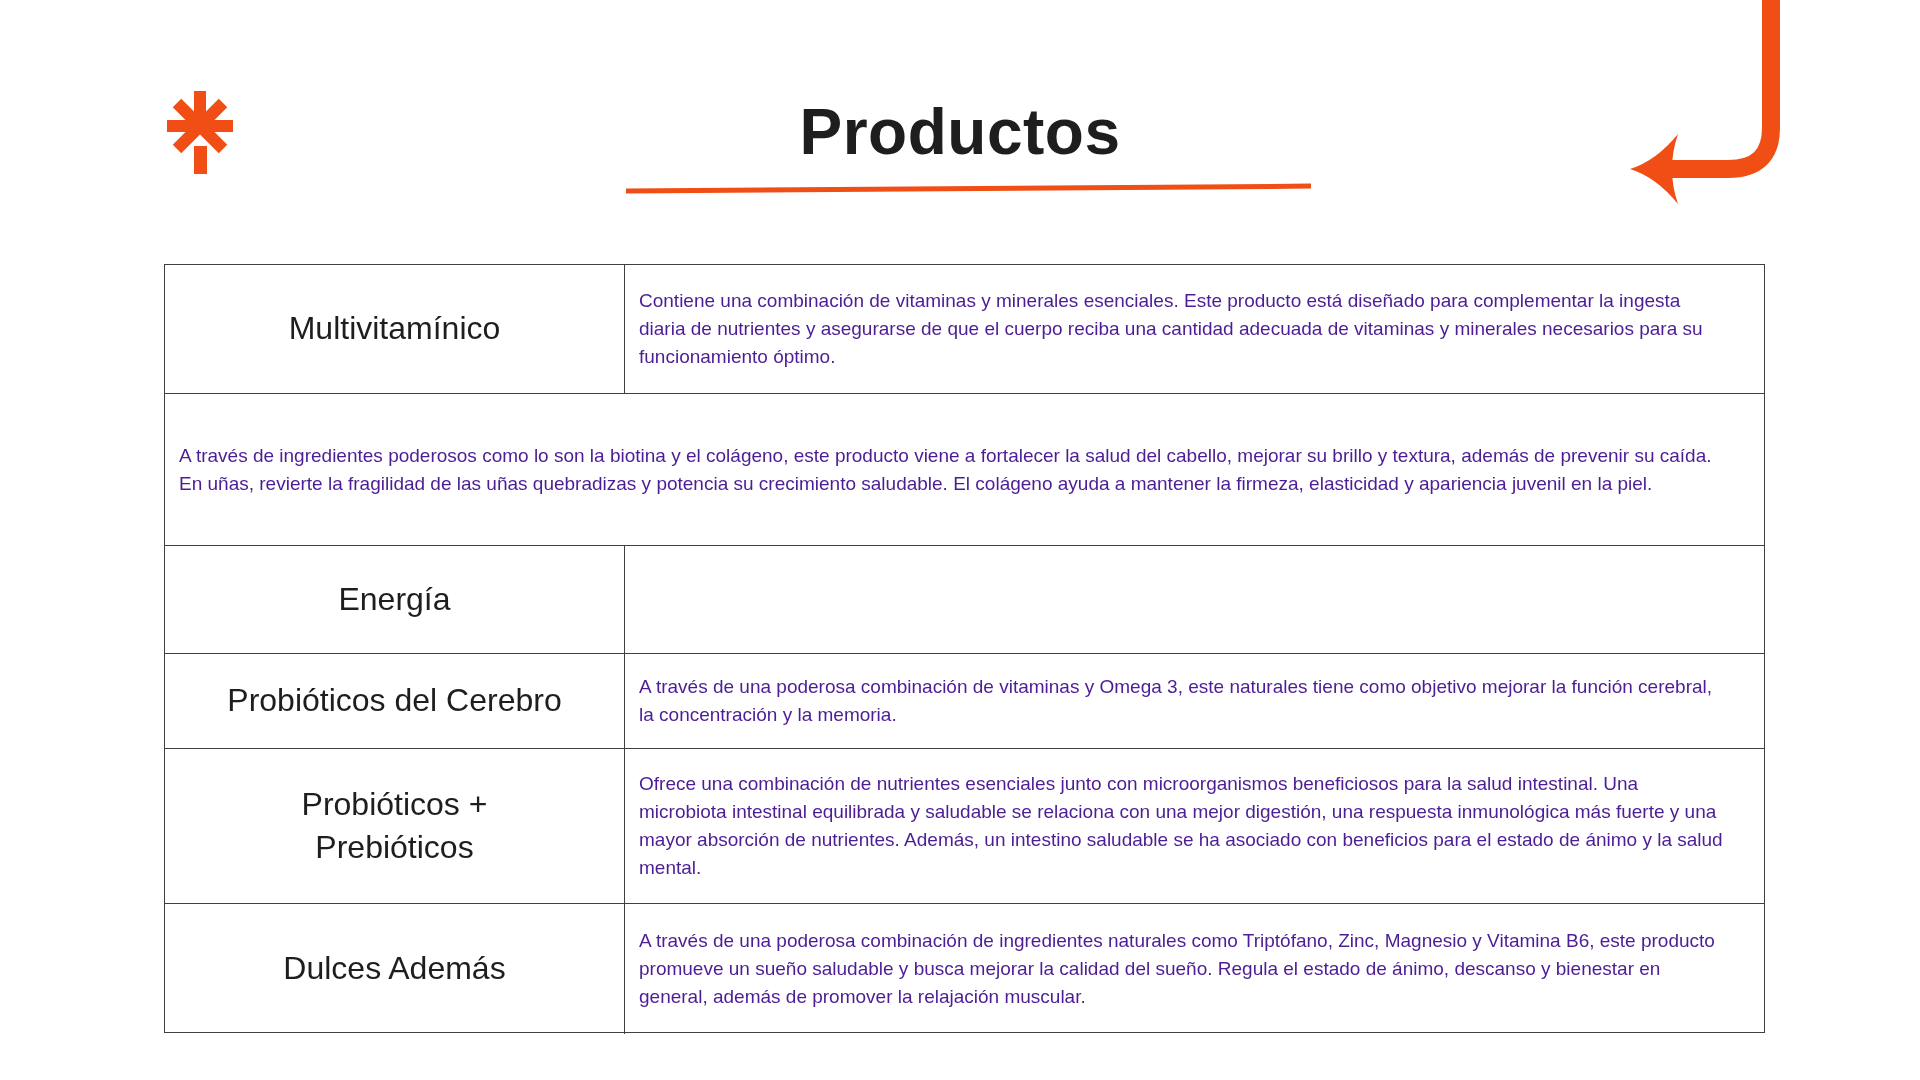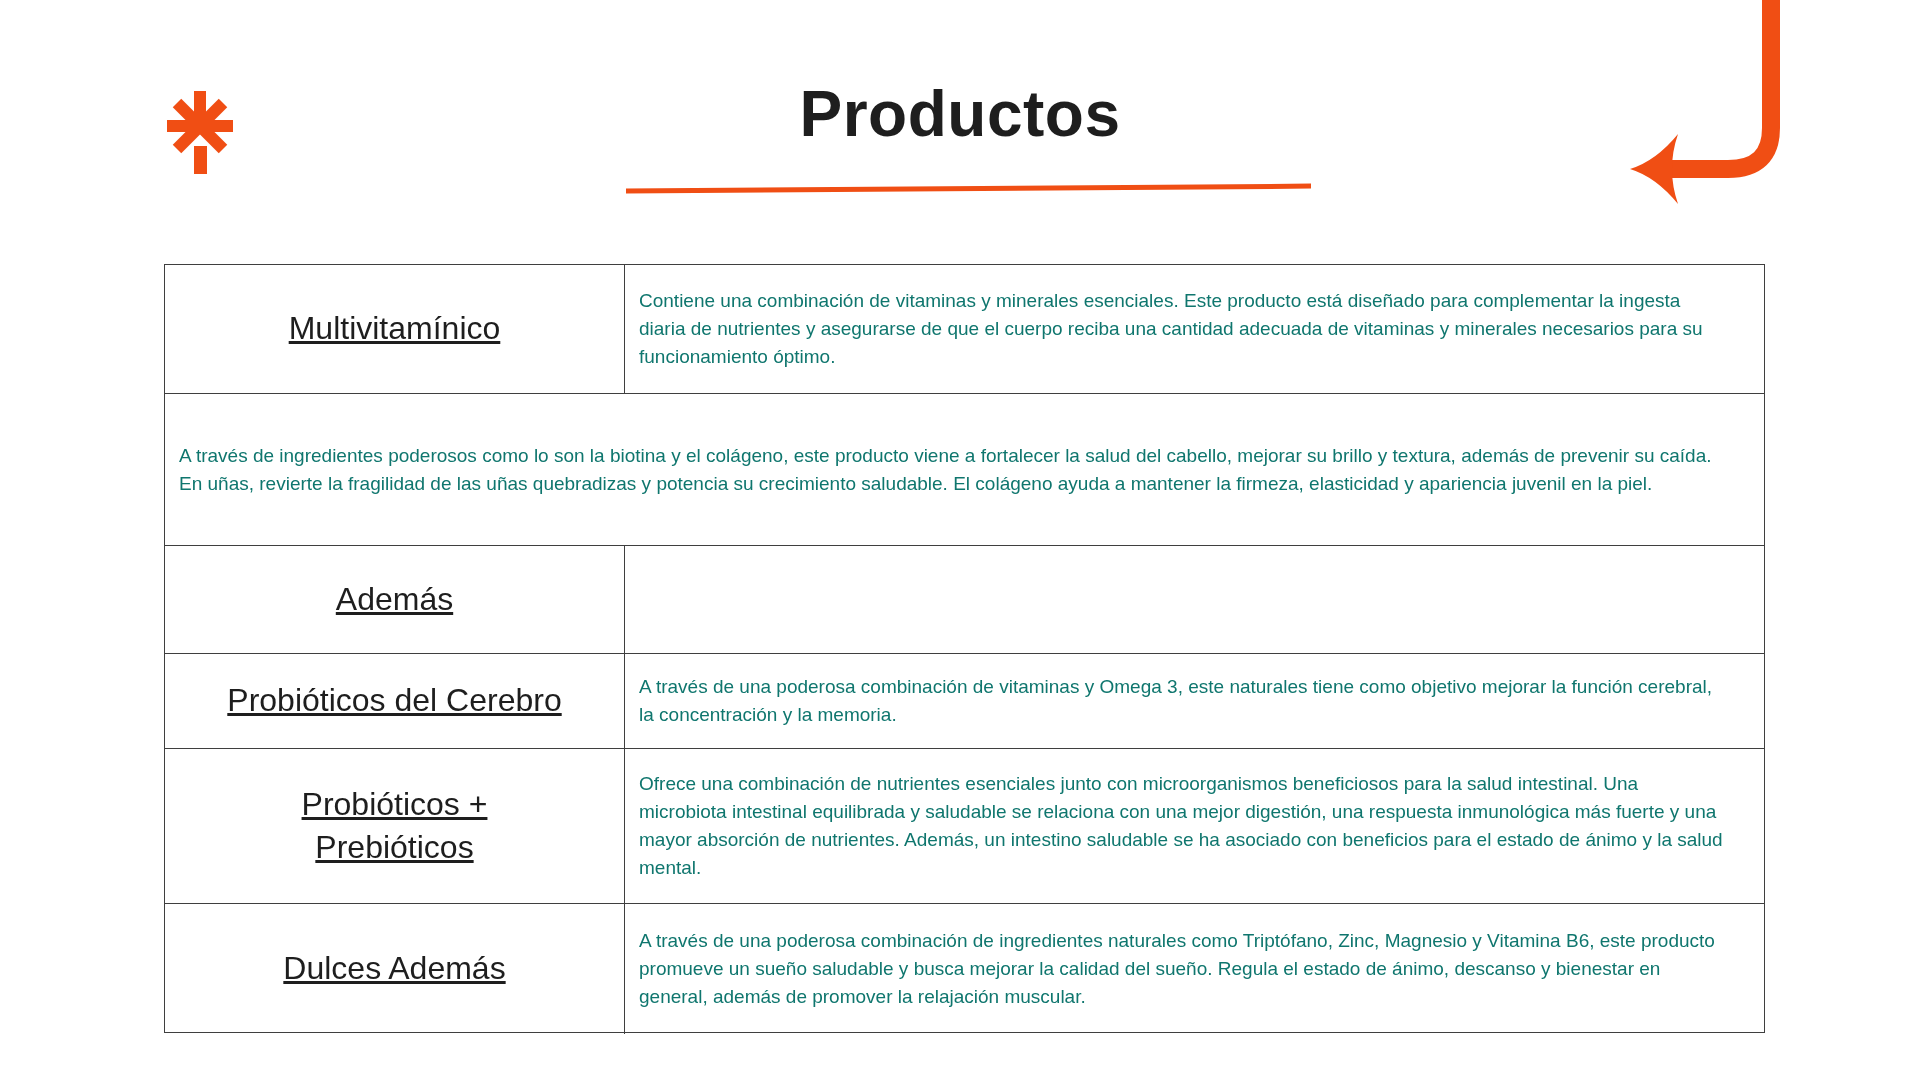--- a/index.html
+++ b/index.html
@@ -9,21 +9,21 @@
     position: relative;
     width: 1920px;
     height: 1080px;
     background: var(--bg, #ffffff);
     overflow: hidden;
   }
 
   
   .title-wrap {
     position: absolute;
-    left: 0; top: 78px;
+    left: 0; top: 96px;
     width: 100%;
     text-align: center;
   }
   .page-title {
     font-size: 64px;
     font-weight: 700;
     color: var(--text, #1e1e1e);
     letter-spacing: 0.5px;
     line-height: 1.15;
   }
@@ -70,30 +70,29 @@
     border-right: 1.5px solid var(--border, #3f3f3f);
     display: flex;
     align-items: center;
     justify-content: center;
     text-align: center;
     font-size: 32px;
     color: var(--text, #1e1e1e);
     line-height: 1.35;
     white-space: pre-line;
     padding: 0 10px;
-    text-decoration: underline;
   }
   .cell-desc {
     flex: 1 1 auto;
     display: flex;
     align-items: center;
     padding: 14px 38px 14px 14px;
     font-size: 19px;
     line-height: 28px;
-    color: #0f766e;
+    color: #4c1d95;
   }
 </style>
 </head>
 <body>
 
 <div class="canvas">
 
   <svg class="deco deco-asterisk" width="80" height="95" viewBox="0 0 80 95" aria-hidden="true">
     <g stroke="#f04e14" stroke-width="12" fill="none">
       <path d="M40 6 L40 45"></path>
@@ -119,21 +118,21 @@
     <div class="t-row">
       <div class="cell-name">Multivitamínico</div>
       <div class="cell-desc">Contiene una combinación de vitaminas y minerales esenciales. Este producto está diseñado para complementar la ingesta diaria de nutrientes y asegurarse de que el cuerpo reciba una cantidad adecuada de vitaminas y minerales necesarios para su funcionamiento óptimo.</div>
     </div>
 
     <div class="t-row">
       <div class="cell-desc">A través de ingredientes poderosos como lo son la biotina y el colágeno, este producto viene a fortalecer la salud del cabello, mejorar su brillo y textura, además de prevenir su caída. En uñas, revierte la fragilidad de las uñas quebradizas y potencia su crecimiento saludable. El colágeno ayuda a mantener la firmeza, elasticidad y apariencia juvenil en la piel.</div>
     </div>
 
     <div class="t-row">
-      <div class="cell-name">Además</div>
+      <div class="cell-name">Energía</div>
     </div>
 
     <div class="t-row">
       <div class="cell-name">Probióticos del Cerebro</div>
       <div class="cell-desc">A través de una poderosa combinación de vitaminas y Omega 3, este naturales tiene como objetivo mejorar la función cerebral, la concentración y la memoria.</div>
     </div>
 
     <div class="t-row">
       <div class="cell-name">Probióticos +
 Prebióticos</div>

